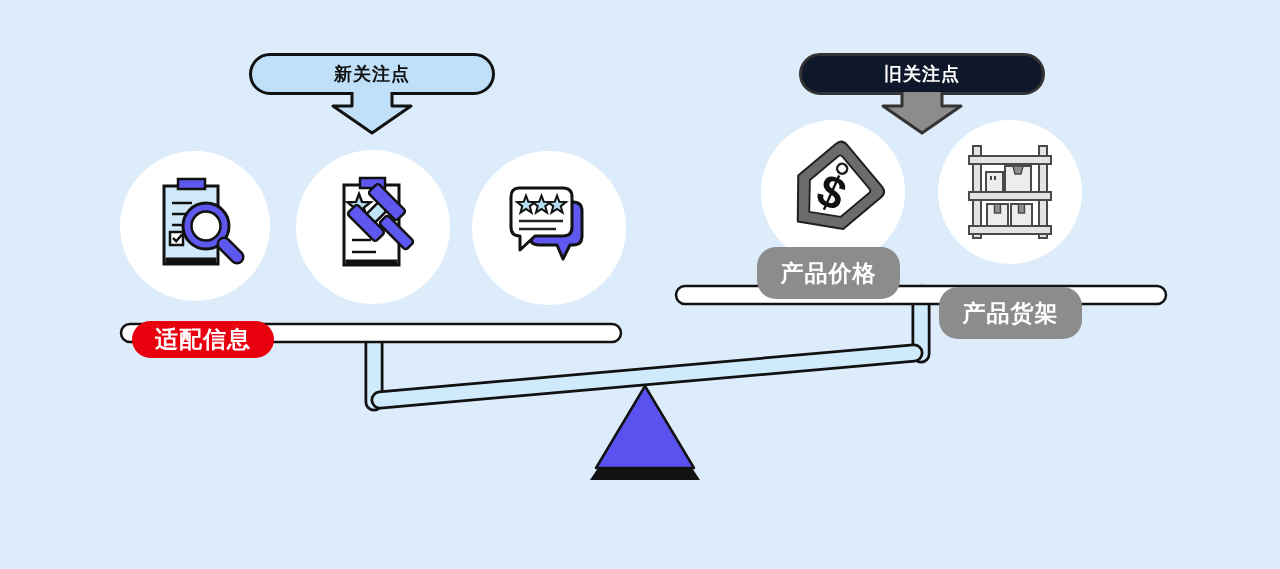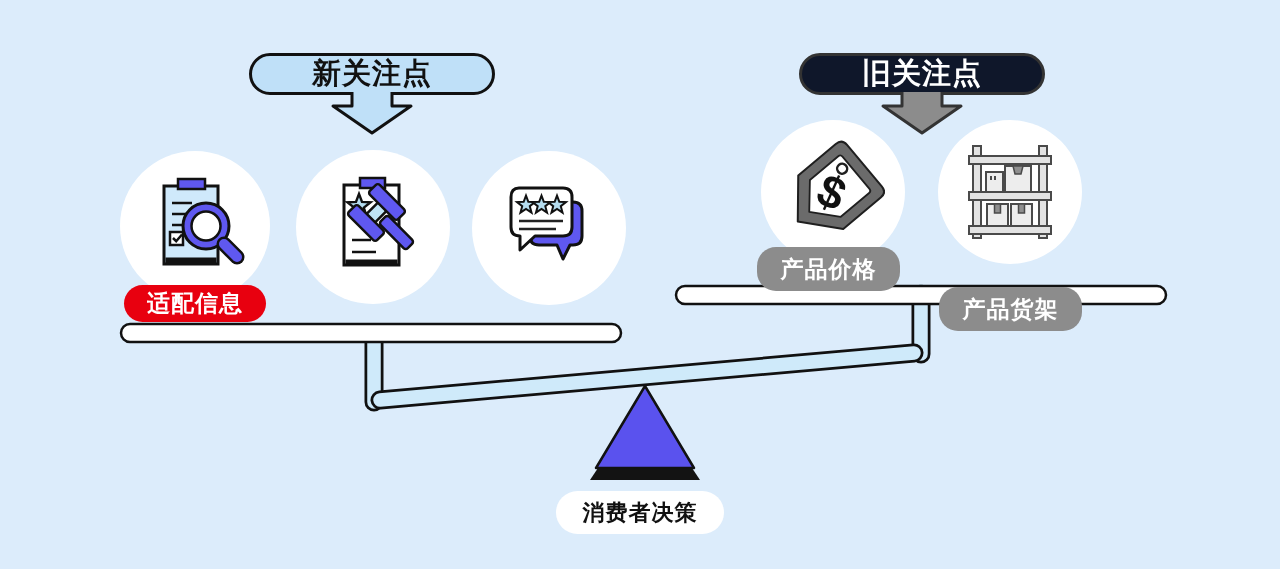--- a/index.html
+++ b/index.html
@@ -2,42 +2,42 @@
 <html><head>
 <meta charset="utf-8">
 <style>
   html,body{margin:0;padding:0;}
   body{background:#dcecfb;font-family:"Liberation Sans","DejaVu Sans",sans-serif;}
   #canvas{position:relative;width:1280px;height:569px;background:#dcecfb;overflow:hidden;}
 
   
   .banner{position:absolute;width:240px;height:36px;border:3px solid #111;border-radius:24px;
           display:flex;align-items:center;justify-content:center;
-          font-size:29px;font-weight:bold;letter-spacing:1px;z-index:3;}
+          font-size:18px;font-weight:bold;letter-spacing:1px;z-index:3;}
   .banner.blue{left:249px;top:53px;background:#bfe0f8;color:#111;}
   .banner.gray{left:799px;top:53px;background:#0f172a;color:#fff;border-color:#333;}
   .banner-arrow{position:absolute;z-index:4;}
   .banner-arrow.blue{left:330px;top:92px;}
   .banner-arrow.gray{left:880px;top:92px;}
 
   
   .circle{position:absolute;background:#fff;border-radius:50%;
           display:flex;align-items:center;justify-content:center;z-index:2;}
   #circle-fit{left:120px;top:151px;width:150px;height:150px;}
   #circle-judg{left:296px;top:150px;width:154px;height:154px;}
   #circle-reviews{left:472px;top:151px;width:154px;height:154px;}
   #circle-price{left:761px;top:120px;width:144px;height:144px;}
   #circle-shelf{left:938px;top:120px;width:144px;height:144px;}
 
   
   .pill{position:absolute;height:37px;border-radius:19px;display:flex;align-items:center;justify-content:center;
         color:#fff;font-size:23px;font-weight:bold;letter-spacing:1px;z-index:5;}
   .pill.red{background:#e8000f;top:285px;}
-  .pill.gray{background:#8c8c8c;top:247px;height:44px;}
-  #pill-fit{left:124px;width:142px;}
+  .pill.gray{background:#8c8c8c;top:247px;height:52px;}
+  #pill-fit{left:132px;width:142px;margin-top:36px;}
   #pill-judg{left:303px;width:141px;}
   #pill-reviews{left:484px;width:140px;}
   #pill-price{left:757px;width:143px;}
   #pill-shelf{left:939px;width:143px;margin-top:40px;}
 
   
   #balance-svg{position:absolute;left:0;top:0;z-index:1;}
 
   
   .bottom-pill{position:absolute;left:556px;top:491px;width:168px;height:43px;background:#fff;border-radius:22px;
@@ -165,17 +165,14 @@
   <div class="pill red" id="pill-fit">
     <span>适配信息</span>
   </div>
   <div class="pill gray" id="pill-price">
     <span>产品价格</span>
   </div>
   <div class="pill gray" id="pill-shelf">
     <span>产品货架</span>
   </div>
 
-  <div class="bottom-pill">
-    <span>消费者决策</span>
-  </div>
 
 </div>
 
 </body></html>

